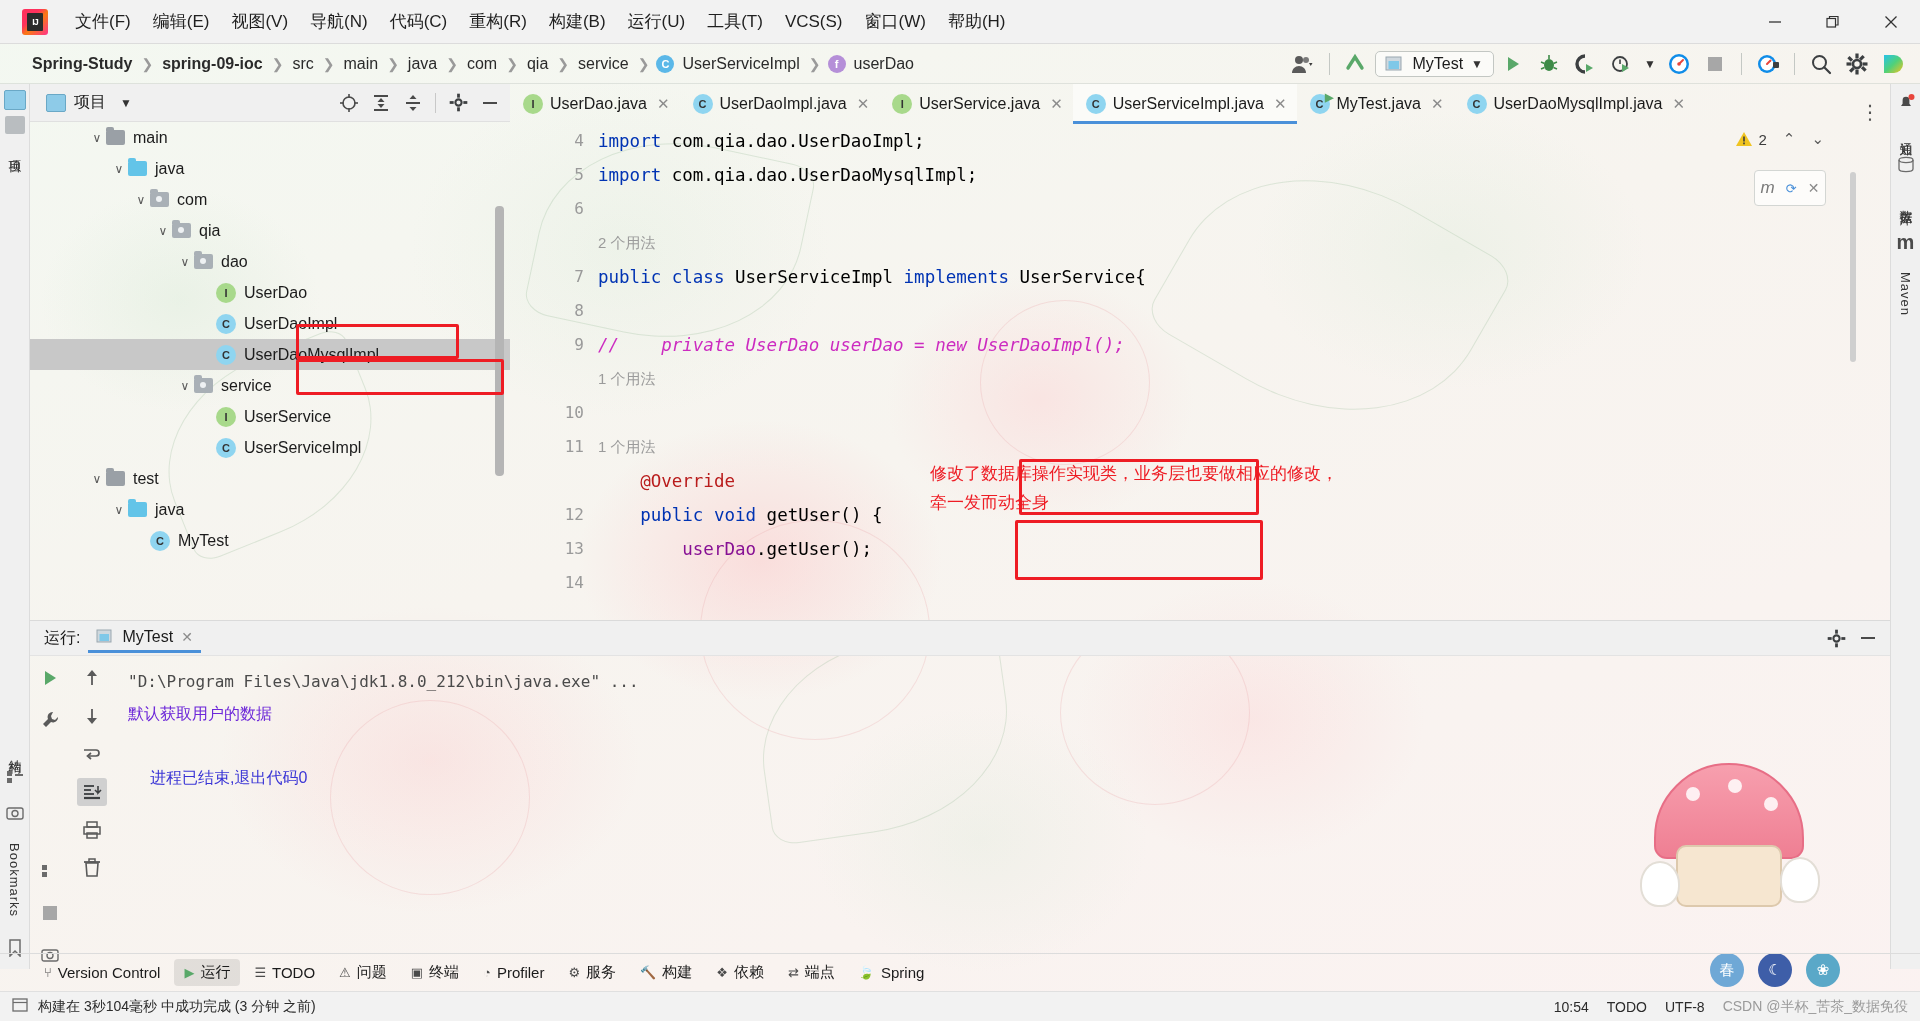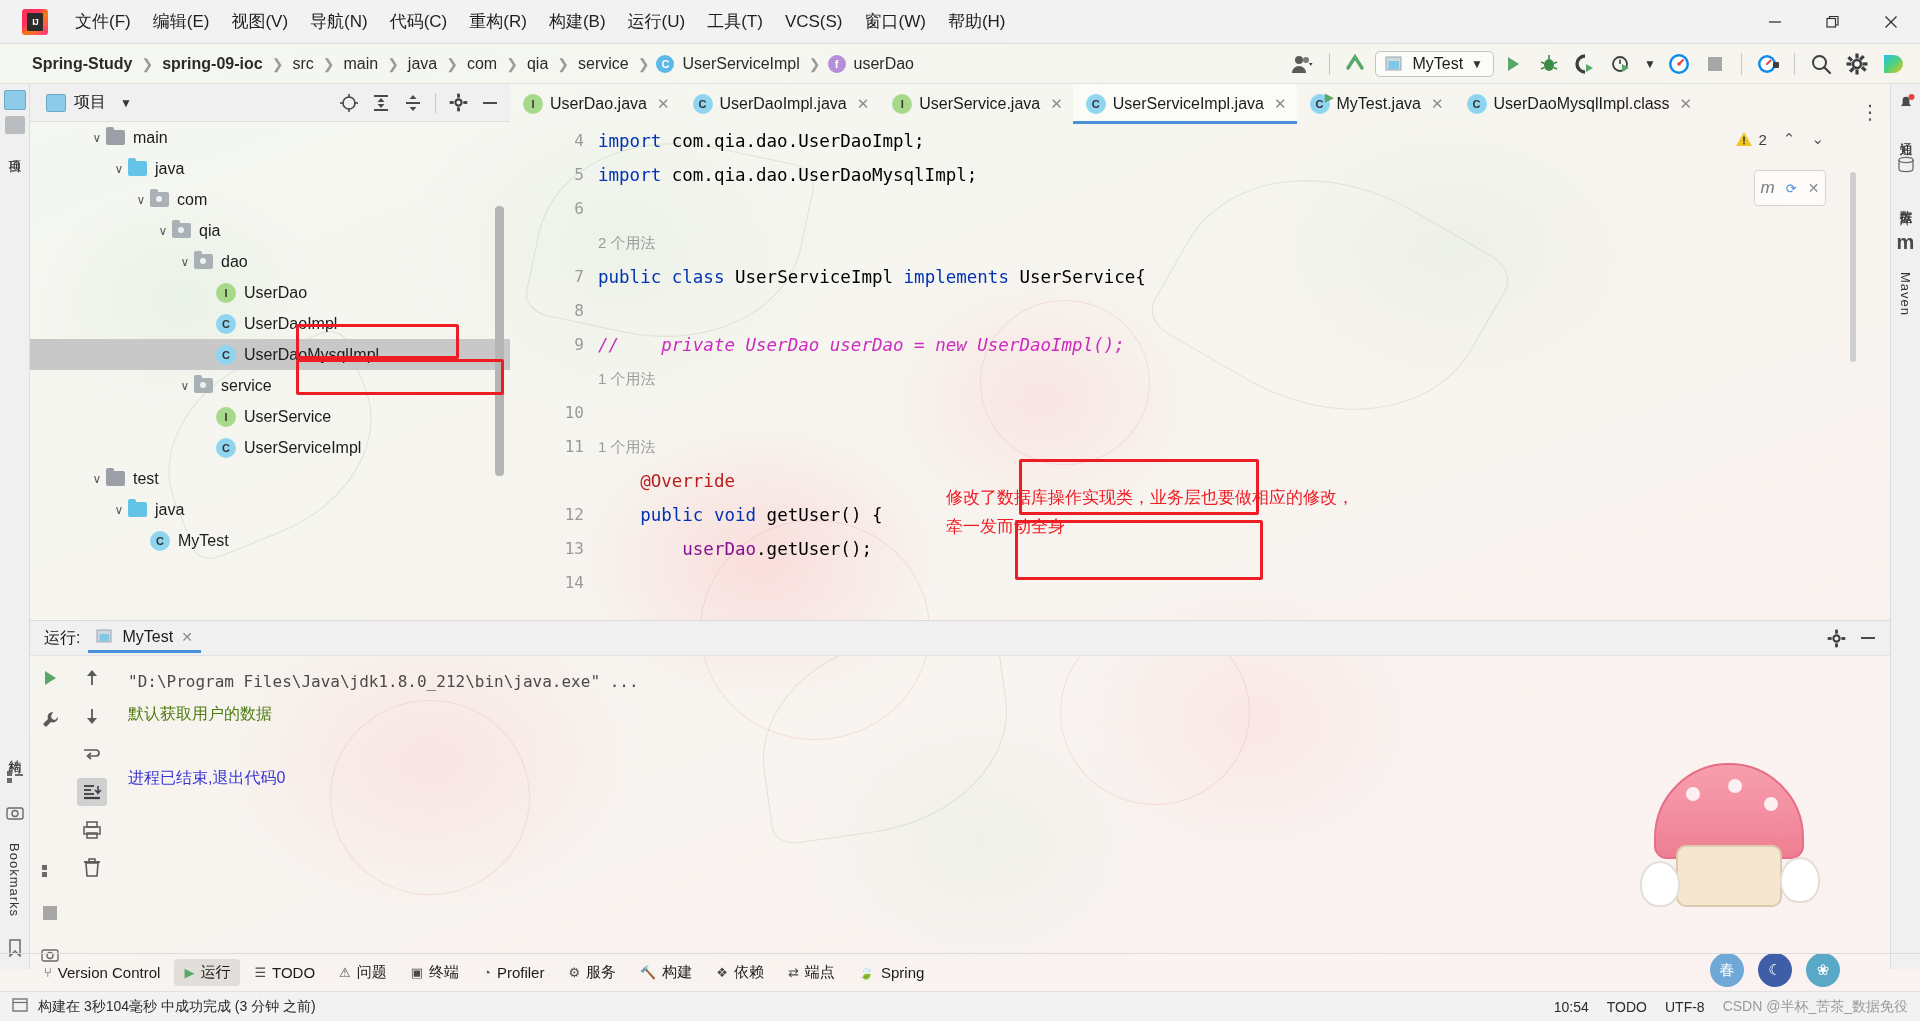--- a/index.html
+++ b/index.html
@@ -216,22 +216,22 @@
   .rp-label{font-size:16px;color:#1b1b1b;}
   .rp-tab{display:flex;align-items:center;gap:8px;font-size:16px;color:#1b1b1b;padding:4px 8px;
           border-bottom:3px solid #4a90d9;}
   .rp-icons{margin-left:auto;display:flex;gap:4px;align-items:center;}
   .rp-body{position:absolute;top:36px;left:0;right:0;bottom:0;display:flex;}
   .rp-gut1{width:40px;display:flex;flex-direction:column;align-items:center;padding-top:8px;gap:14px;}
   .rp-gut2{width:44px;display:flex;flex-direction:column;align-items:center;padding-top:8px;gap:10px;}
   .rp-console{flex:1; padding:10px 0 0 14px; font-family:"DejaVu Sans Mono",monospace; font-size:16px;}
   .con-line{height:32px;line-height:32px;white-space:pre;}
   .con-cmd{color:#4a4a4a;}
-  .con-cn{color:#4d7c0f; font-family:Liberation Serif, serif;}
-  .con-exit{color:#3a35d6; font-family:"Liberation Sans",sans-serif;}
+  .con-cn{color:#6d28d9; font-family:Liberation Serif, serif;}
+  .con-exit{color:#3a35d6; font-family:"Liberation Sans",sans-serif;margin-left:22px;}
   .rp-ic{width:30px;height:28px;display:flex;align-items:center;justify-content:center;}
   .rp-ic.sel{background:#d0d0d0;border-radius:3px;}
 
   
   .bottombar {
     position:absolute; left:0; right:0; bottom:30px; height:38px;
     display:flex; align-items:center; gap:4px; padding-left:34px; z-index:30;
     border-top:1px solid #dcdcdc;
   }
   .bb-item{display:flex;align-items:center;gap:6px;font-size:15px;color:#1b1b1b;padding:4px 10px;border-radius:4px;}
@@ -667,21 +667,21 @@
             <span>UserServiceImpl.java</span>
             <span class="tclose">✕</span>
           </div>
           <div class="etab">
             <span class="tab-badge tb-class">C<span class="run-mark">▶</span></span>
             <span>MyTest.java</span>
             <span class="tclose">✕</span>
           </div>
           <div class="etab">
             <span class="tab-badge tb-class">C</span>
-            <span>UserDaoMysqlImpl.class</span>
+            <span>UserDaoMysqlImpl.java</span>
             <span class="tclose">✕</span>
           </div>
         </div>
       <div class="tabs-more">⋮</div>
     </div>
 
     <div class="code-wrap">
       <div class="gutter" id="gutter">
           <div class="cline">4</div>
           <div class="cline">5</div>
@@ -726,21 +726,21 @@
       </div>
 
       <div class="inspect-widget">
         <span style="font-size:17px;color:#7a7a7a;font-style:italic;">m</span>
         <span style="font-size:13px;color:#4a90d9;">⟳</span>
         <span style="font-size:14px;color:#8a8a8a;">✕</span>
       </div>
 
       <div class="editor-scroll"></div>
 
-      <div class="red-note" style="left:436px; top:335px;margin-top:24px;">修改了数据库操作实现类，业务层也要做相应的修改，
+      <div class="red-note" style="left:420px; top:335px;">修改了数据库操作实现类，业务层也要做相应的修改，
 牵一发而动全身</div>
     </div>
 
     <div class="redbox" style="left:509px; top:375px; width:240px; height:56px;"></div>
     <div class="redbox" style="left:505px; top:436px; width:248px; height:60px;"></div>
   </div>
 
   <div class="redbox" style="left:296px; top:324px; width:163px; height:35px;"></div>
   <div class="redbox" style="left:296px; top:359px; width:208px; height:36px;"></div>
 

